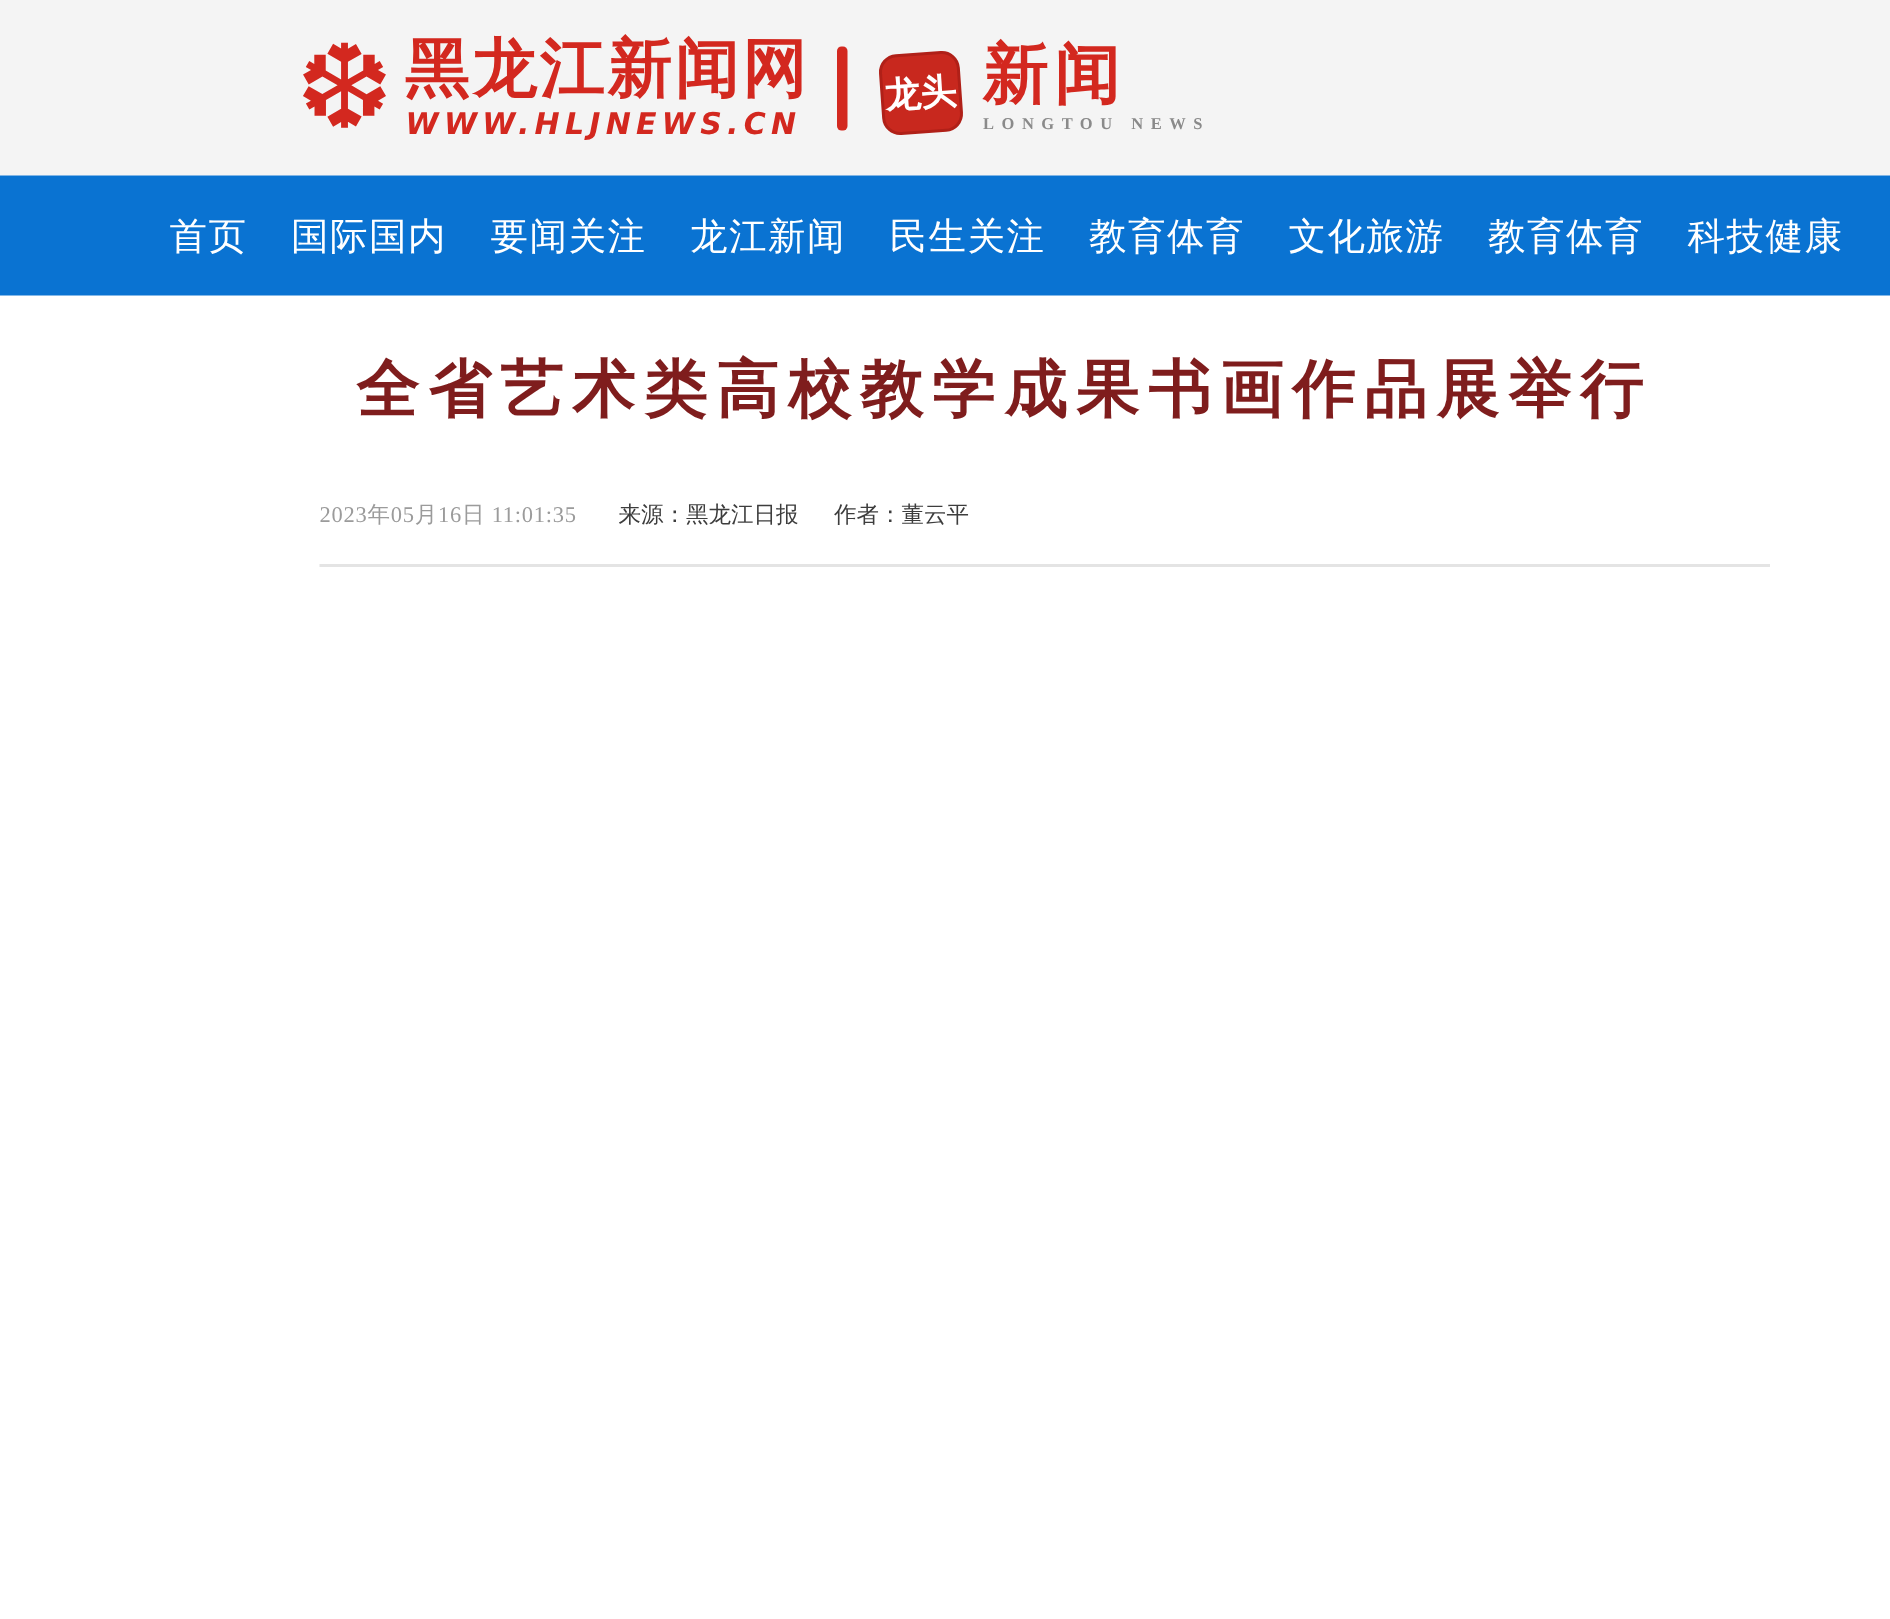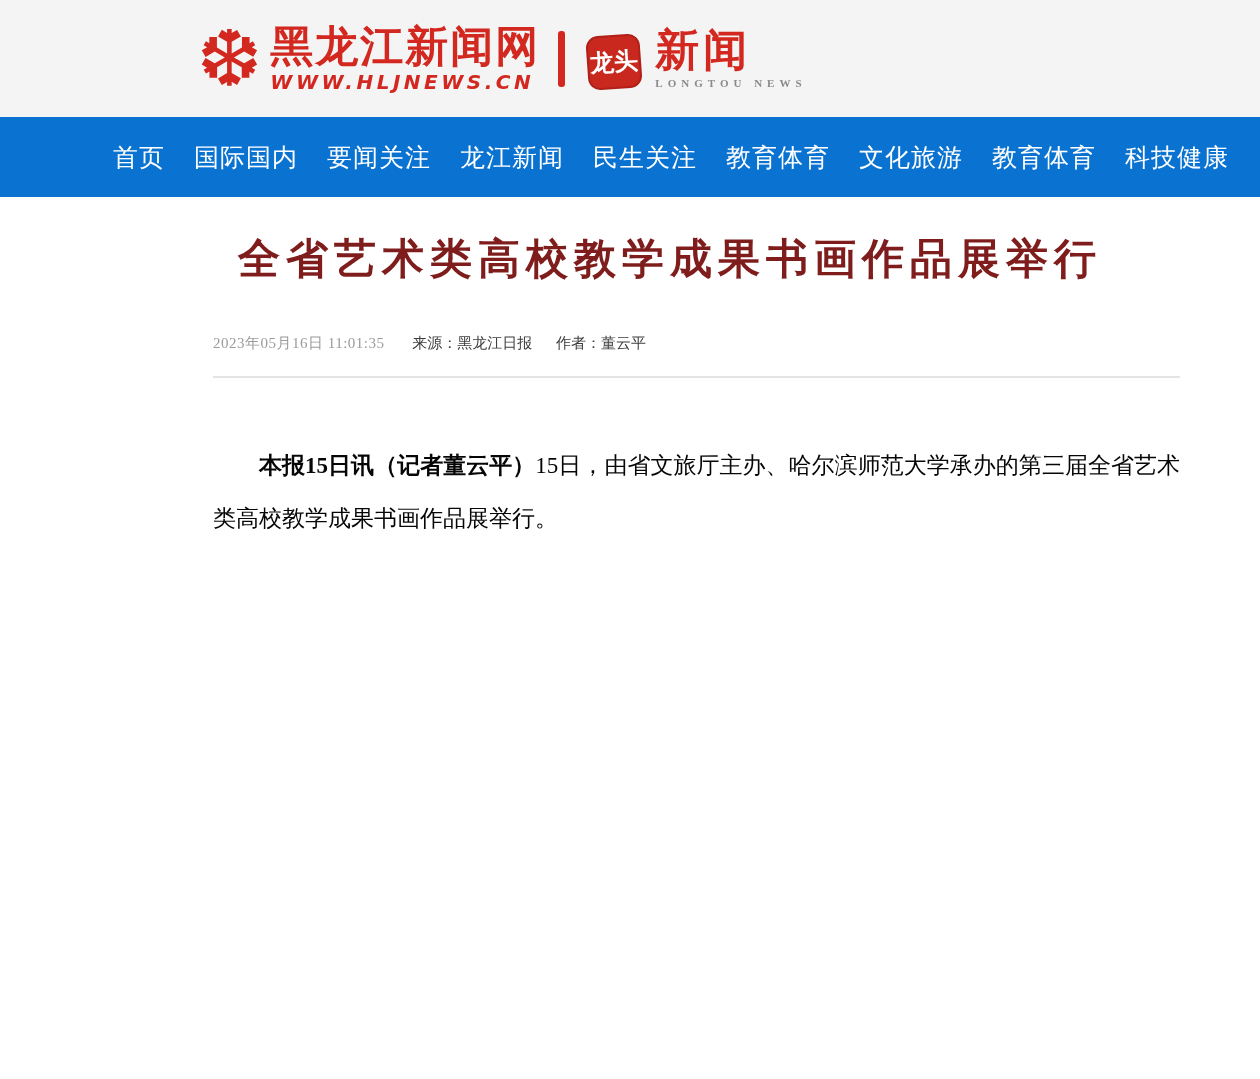--- a/index.html
+++ b/index.html
@@ -190,15 +190,14 @@
 
   <div class="meta">
     <span class="date">2023年05月16日 11:01:35</span>
     <span class="src">来源：黑龙江日报</span>
     <span class="auth">作者：董云平</span>
   </div>
 
   <hr class="rule">
 
   <div class="article-body">
-    <p><span class="lead">本报15日讯（记者董云平）</span><span>15日，由省文旅厅主办、哈尔滨师范大学承办的第三届全省艺术类高校教学成果书画作品展举行。</span></p>
   </div>
 </div>
 
 </body></html>

